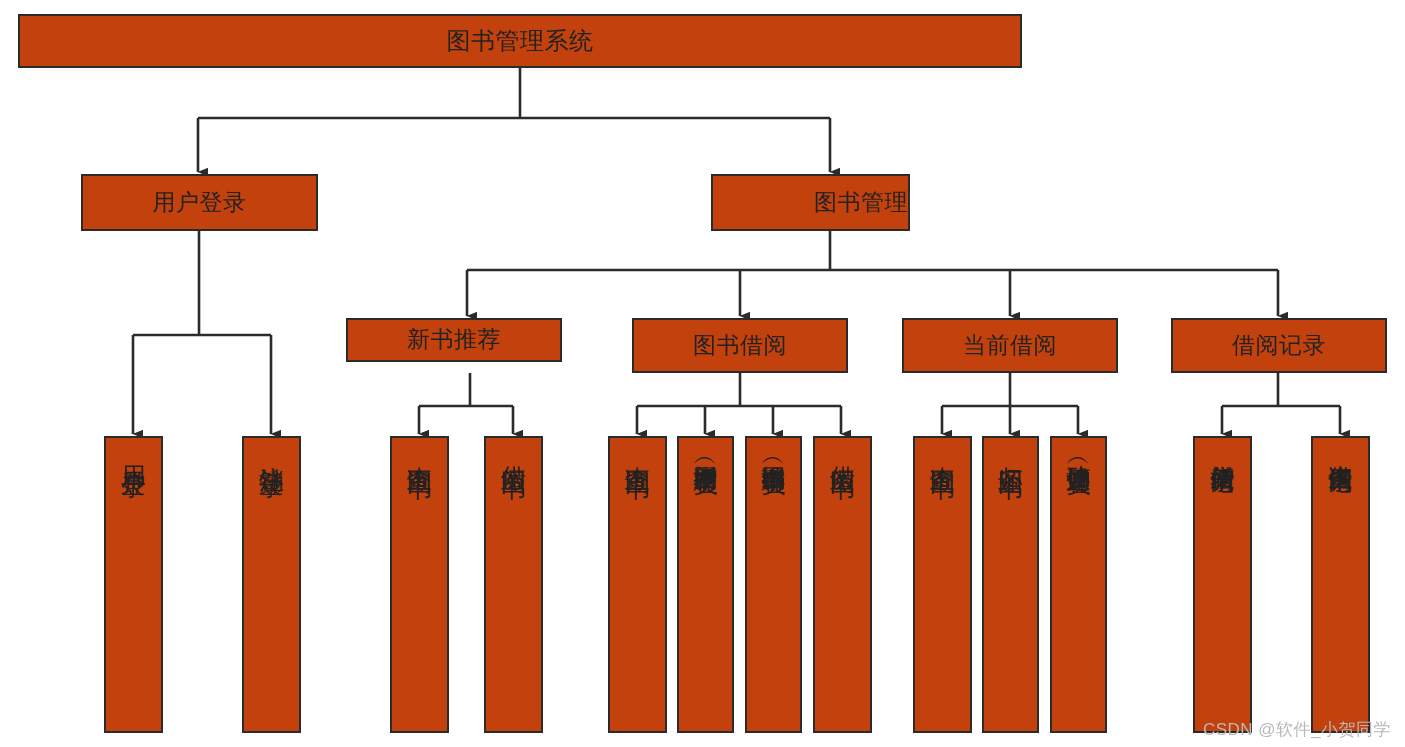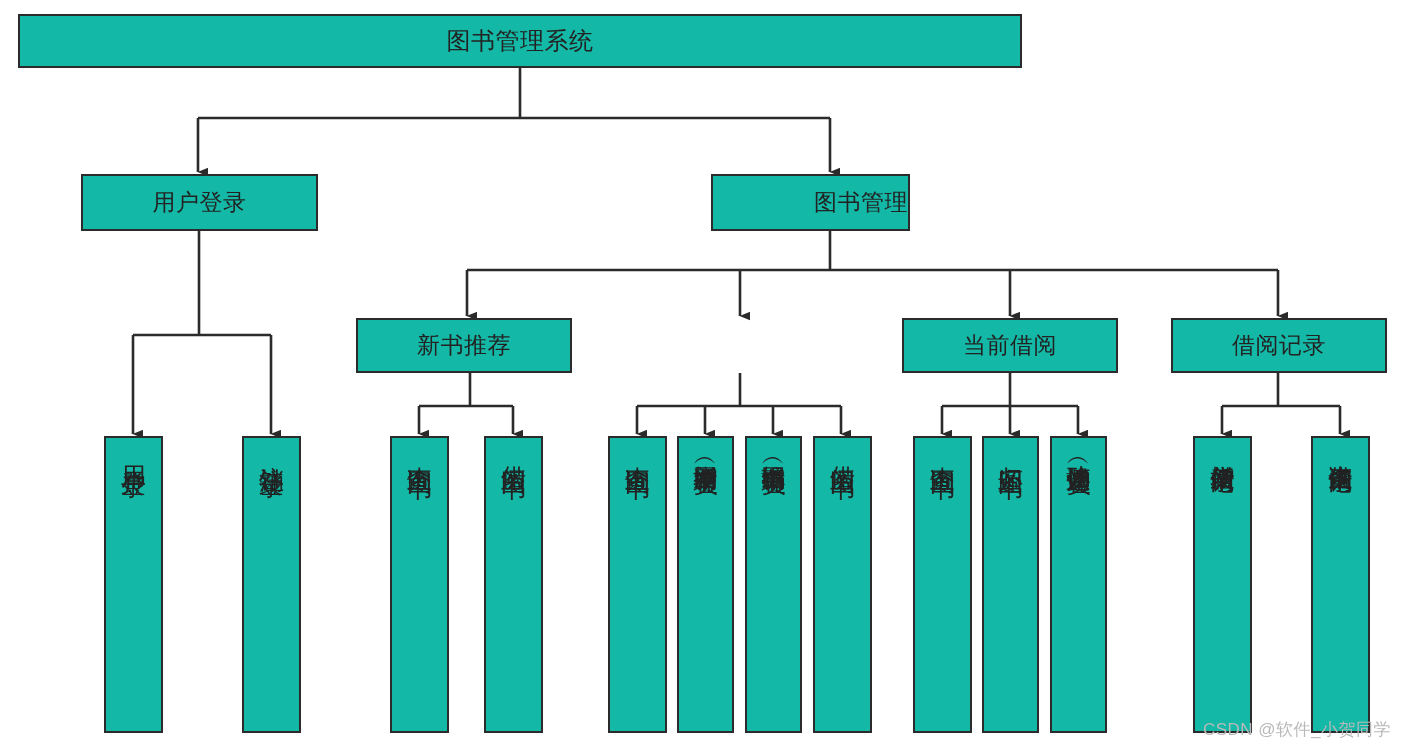--- a/index.html
+++ b/index.html
@@ -22,21 +22,21 @@
     position: absolute;
     left: 0;
     top: 0;
     width: 1405px;
     height: 747px;
     pointer-events: none;
   }
   .node {
     position: absolute;
     box-sizing: border-box;
-    background: #14b8a6;
+    background: #c2410c;
     border: 2px solid #2b2b2b;
     display: flex;
     align-items: center;
     justify-content: center;
     color: #222222;
     z-index: 2;
   }
   .node-label {
     display: block;
     text-align: center;
@@ -138,22 +138,25 @@
     <span class="node-label">图书管理系统</span>
   </div>
 
   <div class="node horiz" style="left:81px; top:174px; width:237px; height:57px;">
     <span class="node-label">用户登录</span>
   </div>
   <div class="node horiz" style="left:711px; top:174px; width:199px; height:57px;justify-content:flex-end;">
     <span class="node-label">图书管理</span>
   </div>
 
-  <div class="node horiz" style="left:356px; top:318px; width:216px; height:55px;">
+  <div class="node horiz" style="left:346px; top:318px; width:216px; height:44px;">
     <span class="node-label">新书推荐</span>
+  </div>
+  <div class="node horiz" style="left:632px; top:318px; width:216px; height:55px;">
+    <span class="node-label">图书借阅</span>
   </div>
   <div class="node horiz" style="left:1171px; top:318px; width:216px; height:55px;">
     <span class="node-label">借阅记录</span>
   </div>
   <div class="node horiz" style="left:902px; top:318px; width:216px; height:55px;">
     <span class="node-label">当前借阅</span>
   </div>
 
   <div class="node vert" style="left:104px; top:436px; width:59px; height:297px;">
     <span class="node-label">用户登录</span>

